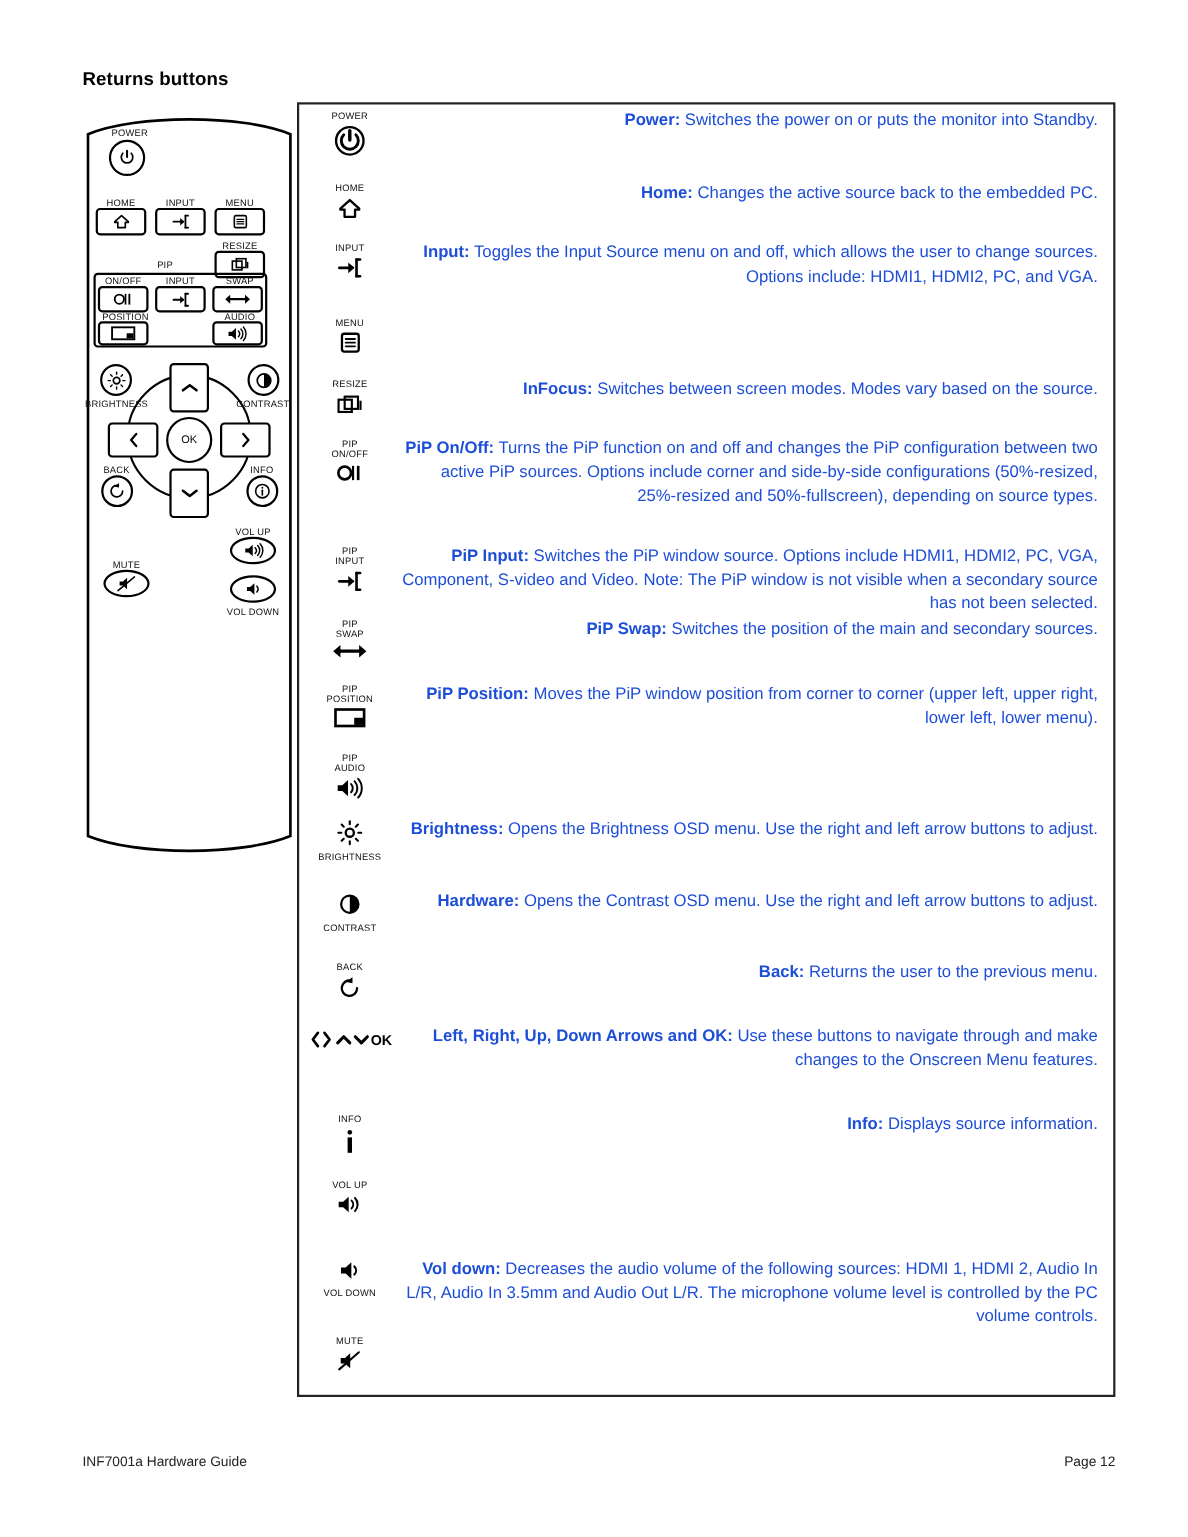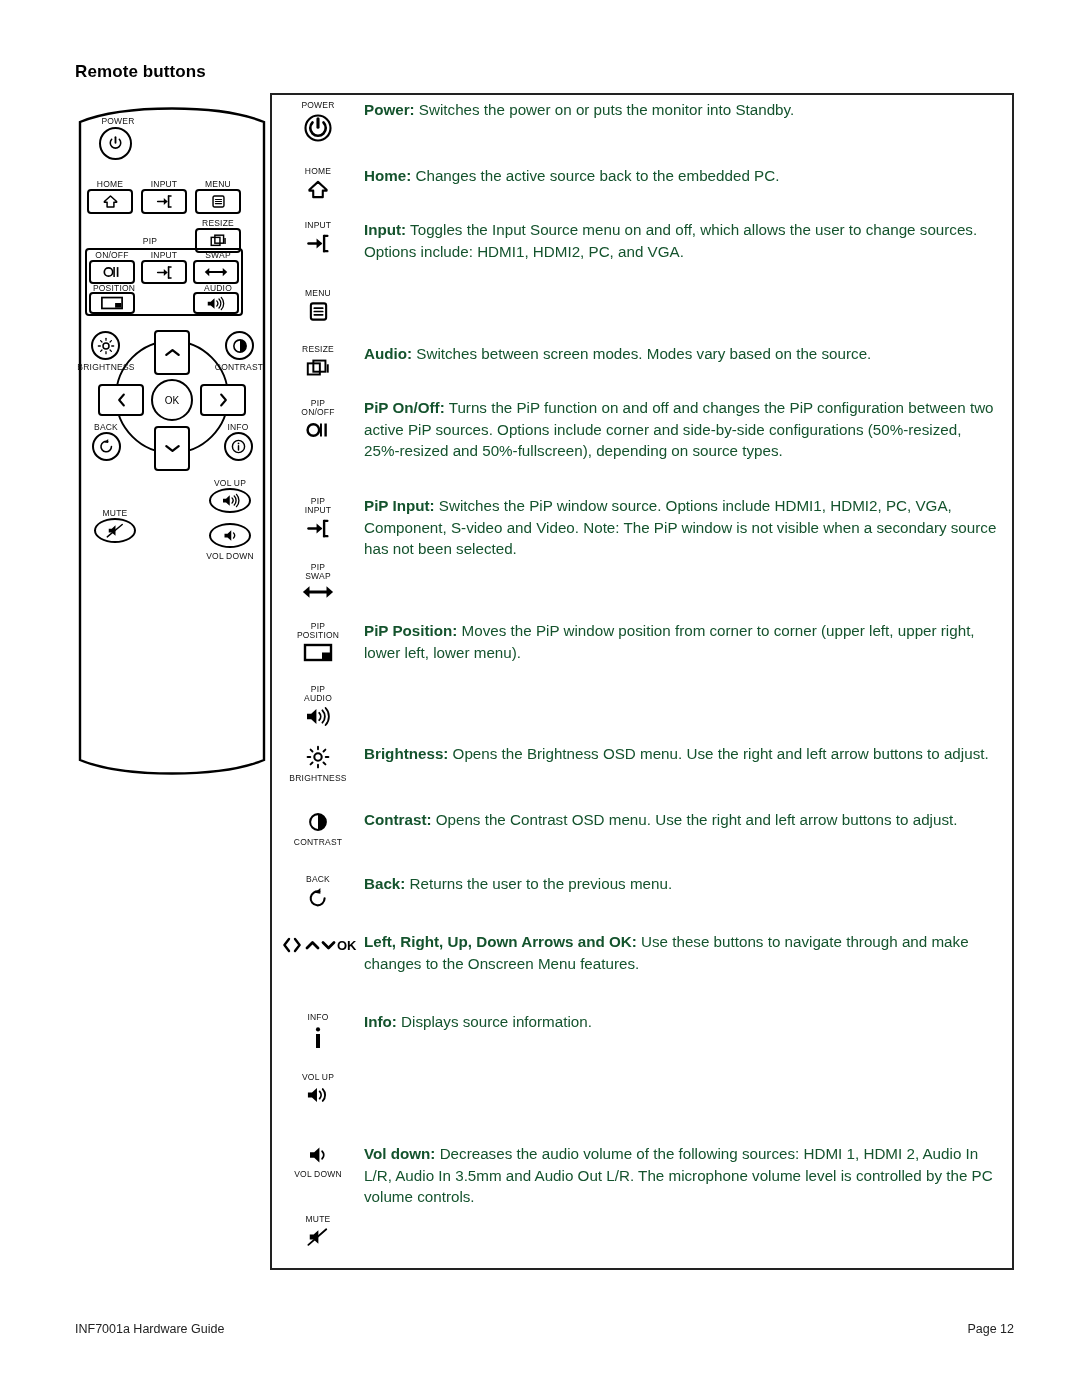--- a/index.html
+++ b/index.html
@@ -141,42 +141,43 @@
     display: block;
     margin: 3px auto 0 auto;
   }
   .icon-art.below-cap { margin: 0 auto 2px auto; }
 
   .desc-text {
     flex: 1 1 auto;
     font-size: 15.2px;
     line-height: 1.42;
     padding-right: 14px;
-    color: #14532d;
+    color: #1d4ed8;
+    text-align: right;
   }
   .desc-text b { font-weight: bold; }
 
   
   .footer {
     position: absolute;
     left: 75px;
     right: 66px;
     top: 1322px;
     display: flex;
     justify-content: space-between;
     font-size: 12.5px;
     color: #222;
   }
 
   svg { overflow: visible; }
 </style>
 </head>
 <body>
 
-<div class="page-heading">Remote buttons</div>
+<div class="page-heading">Returns buttons</div>
 
 <div class="remote-figure">
 
   <svg class="remote-svg remote-body" width="196" height="690" viewBox="0 0 196 690">
     <path d="M6 26 C 50 8, 146 8, 190 26 L 190 664 C 146 682, 50 682, 6 664 Z" fill="#ffffff" stroke="#000000" stroke-width="2.4"></path>
   </svg>
 
   <div class="rm-label" style="left:14px; top:20px; width:60px;">POWER</div>
   <div class="rm-round" style="left:25px; top:31px; width:33px; height:33px;">
     <svg width="17" height="17" viewBox="0 0 24 24">
@@ -416,21 +417,21 @@
     </div>
     <div class="desc-row" style="top: 248px;">
       <div class="desc-icon-cell">
         <span class="icon-cap">RESIZE</span>
         <span class="icon-art"><svg width="26" height="22" viewBox="0 0 28 22">
             <rect x="3" y="6" width="13" height="12" fill="none" stroke="#000" stroke-width="2.1"></rect>
             <rect x="9" y="3" width="13" height="12" fill="none" stroke="#000" stroke-width="2.1"></rect>
             <path d="M24.5 7 L24.5 16" stroke="#000" stroke-width="2.1"></path>
           </svg></span>
       </div>
-      <div class="desc-text"><b>Audio:</b><span> Switches between screen modes. Modes vary based on the source.</span></div>
+      <div class="desc-text"><b>InFocus:</b><span> Switches between screen modes. Modes vary based on the source.</span></div>
     </div>
     <div class="desc-row" style="top: 302px;">
       <div class="desc-icon-cell">
         <span class="icon-cap">PIP
 ON/OFF</span>
         <span class="icon-art"><svg width="26" height="20" viewBox="0 0 28 20">
             <circle cx="9" cy="10" r="6.2" fill="none" stroke="#000" stroke-width="2.6"></circle>
             <path d="M17.2 3 L17.2 17" stroke="#000" stroke-width="2.1"></path>
             <path d="M22.2 3 L22.2 17" stroke="#000" stroke-width="2.6"></path>
           </svg></span>
@@ -453,20 +454,21 @@
     <div class="desc-row" style="top: 466px;">
       <div class="desc-icon-cell">
         <span class="icon-cap">PIP
 SWAP</span>
         <span class="icon-art"><svg width="34" height="16" viewBox="0 0 36 16">
             <path d="M7 8 L29 8" stroke="#000" stroke-width="3.2" stroke-linecap="round"></path>
             <path d="M9 2 L2 8 L9 14 Z" fill="#000"></path>
             <path d="M27 2 L34 8 L27 14 Z" fill="#000"></path>
           </svg></span>
       </div>
+      <div class="desc-text"><b>PiP Swap:</b><span> Switches the position of the main and secondary sources.</span></div>
     </div>
     <div class="desc-row" style="top: 525px;">
       <div class="desc-icon-cell">
         <span class="icon-cap">PIP
 POSITION</span>
         <span class="icon-art"><svg width="30" height="19" viewBox="0 0 30 19">
             <rect x="2" y="2" width="26" height="15" fill="none" stroke="#000" stroke-width="2.4"></rect>
             <rect x="19" y="9.5" width="8" height="6.5" fill="#000"></rect>
           </svg></span>
       </div>
@@ -504,21 +506,21 @@
       <div class="desc-text"><b>Brightness:</b><span> Opens the Brightness OSD menu. Use the right and left arrow buttons to adjust.</span></div>
     </div>
     <div class="desc-row" style="top: 714px;">
       <div class="desc-icon-cell">
         <span class="icon-art below-cap"><svg width="22" height="22" viewBox="0 0 24 24">
             <circle cx="12" cy="12" r="8.6" fill="none" stroke="#000" stroke-width="2.2"></circle>
             <path d="M12 3.4 A 8.6 8.6 0 0 1 12 20.6 Z" fill="#000"></path>
           </svg></span>
         <span class="icon-cap">CONTRAST</span>
       </div>
-      <div class="desc-text"><b>Contrast:</b><span> Opens the Contrast OSD menu. Use the right and left arrow buttons to adjust.</span></div>
+      <div class="desc-text"><b>Hardware:</b><span> Opens the Contrast OSD menu. Use the right and left arrow buttons to adjust.</span></div>
     </div>
     <div class="desc-row" style="top: 778px;">
       <div class="desc-icon-cell">
         <span class="icon-cap">BACK</span>
         <span class="icon-art"><svg width="22" height="22" viewBox="0 0 24 24">
             <path d="M19.2 12.4 A 7.6 7.6 0 1 1 13.4 5.0" stroke="#000" stroke-width="2.3" fill="none" stroke-linecap="round"></path>
             <path d="M14.6 1.2 L14.6 7.4 L8.7 6.2 Z" fill="#000"></path>
           </svg></span>
       </div>
       <div class="desc-text"><b>Back:</b><span> Returns the user to the previous menu.</span></div>

